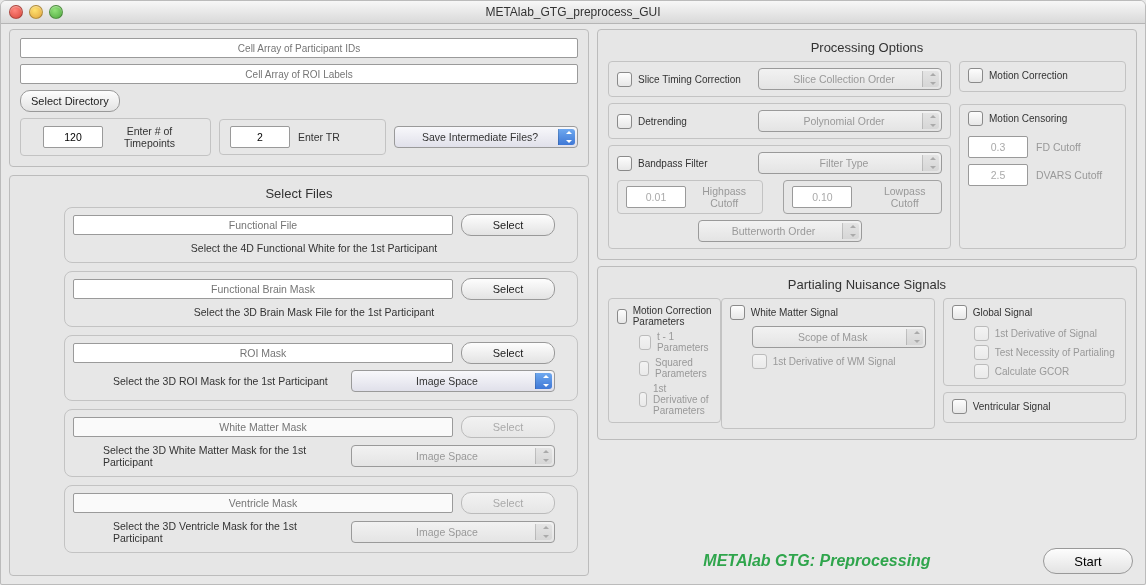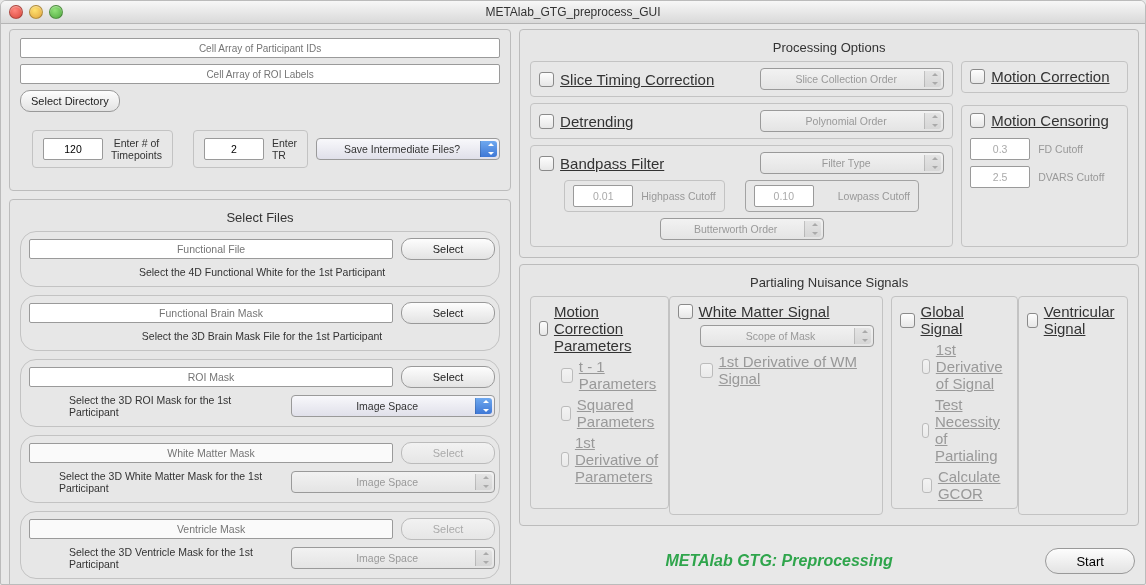--- a/index.html
+++ b/index.html
@@ -186,24 +186,25 @@
     color: #999;
     background: linear-gradient(to bottom,#f2f2f2,#e4e4e4);
     cursor: default;
   }
   .popup.disabled::after { background: linear-gradient(to bottom,#e4e4e4,#d6d6d6); }
   .popup.disabled .caret::before { border-bottom-color:#aaa; }
   .popup.disabled .caret::after  { border-top-color:#aaa; }
 
   .subpanel {
     border: 1px solid #c3c3c3;
-    border-radius: 16px;
+    border-radius: 8px;
     background: #e7e7e7;
-    padding: 6px 4px 8px 8px;
+    padding: 6px 22px 8px 8px;
     margin-bottom: 8px;
+    margin-left: 44px;
   }
   .subpanel:last-child { margin-bottom: 0; }
   .file-input {
     flex: 1;
     height: 18px;
     background: #fff;
     border: 1px solid #9a9a9a;
     border-radius: 2px;
     font-size: 10.5px;
     text-align: center;
@@ -215,24 +216,23 @@
     font-size: 10.5px;
     color: #333;
     text-align: center;
   }
 
   
   .check {
     display: inline-flex;
     align-items: center;
     gap: 6px;
-    font-size: 15px;
+    font-size: 10px;
     color: #333;
     cursor: pointer;
-    text-decoration: underline;
   }
   .check .box {
     width: 13px;
     height: 13px;
     border: 1px solid #8a8a8a;
     border-radius: 3px;
     background: linear-gradient(to bottom,#fdfdfd,#e7e7e7);
   }
   .check.disabled { color:#999; cursor:default; }
   .check.disabled .box { border-color:#bbb; background:linear-gradient(to bottom,#f3f3f3,#eaeaea); }
@@ -308,21 +308,21 @@
         <div class="row">
           <input class="wide-input" placeholder="Cell Array of Participant IDs" style="">
         </div>
         <div class="row">
           <input class="wide-input" placeholder="Cell Array of ROI Labels" style="">
         </div>
         <div class="row">
           <div class="btn">Select Directory</div>
         </div>
         <div class="row" style="margin-bottom:0;">
-          <div class="row" style="flex:1;margin:12px;border:1px solid #c3c3c3;border-radius:4px;padding:6px 10px;background:#e7e7e7;">
+          <div class="row" style="flex:1;margin:0;border:1px solid #c3c3c3;border-radius:4px;padding:6px 22px;background:#e7e7e7;">
             <input class="num-input" value="120" style="">
             <span class="label" style="text-align:center;">Enter # of Timepoints</span>
           </div>
           <div class="row" style="flex:1;margin:0;border:1px solid #c3c3c3;border-radius:4px;padding:6px 10px;background:#e7e7e7;">
             <input class="num-input" value="2" style="">
             <span class="label">Enter TR</span>
           </div>
           <div class="popup blue" style="min-width:150px">
             <span>Save Intermediate Files?</span>
               <span class="caret"></span>
@@ -514,21 +514,21 @@
                     <span>Scope of Mask</span>
                     <span class="caret"></span>
                   </div>
                 <label class="check disabled">
                     <span class="box"></span>
                     <span>1st Derivative of WM Signal</span>
                   </label>
               </div>
             </div>
           </div>
-          <div style="flex:1;display:flex;">
+          <div style="flex:1;display:flex;flex-direction:column;">
             <div class="small-sub">
               <label class="check">
                   <span class="box"></span>
                   <span>Global Signal</span>
                 </label>
               <div style="padding-left:22px;margin-top:4px;display:flex;flex-direction:column;gap:4px;">
                 <label class="check disabled">
                     <span class="box"></span>
                     <span>1st Derivative of Signal</span>
                   </label>

